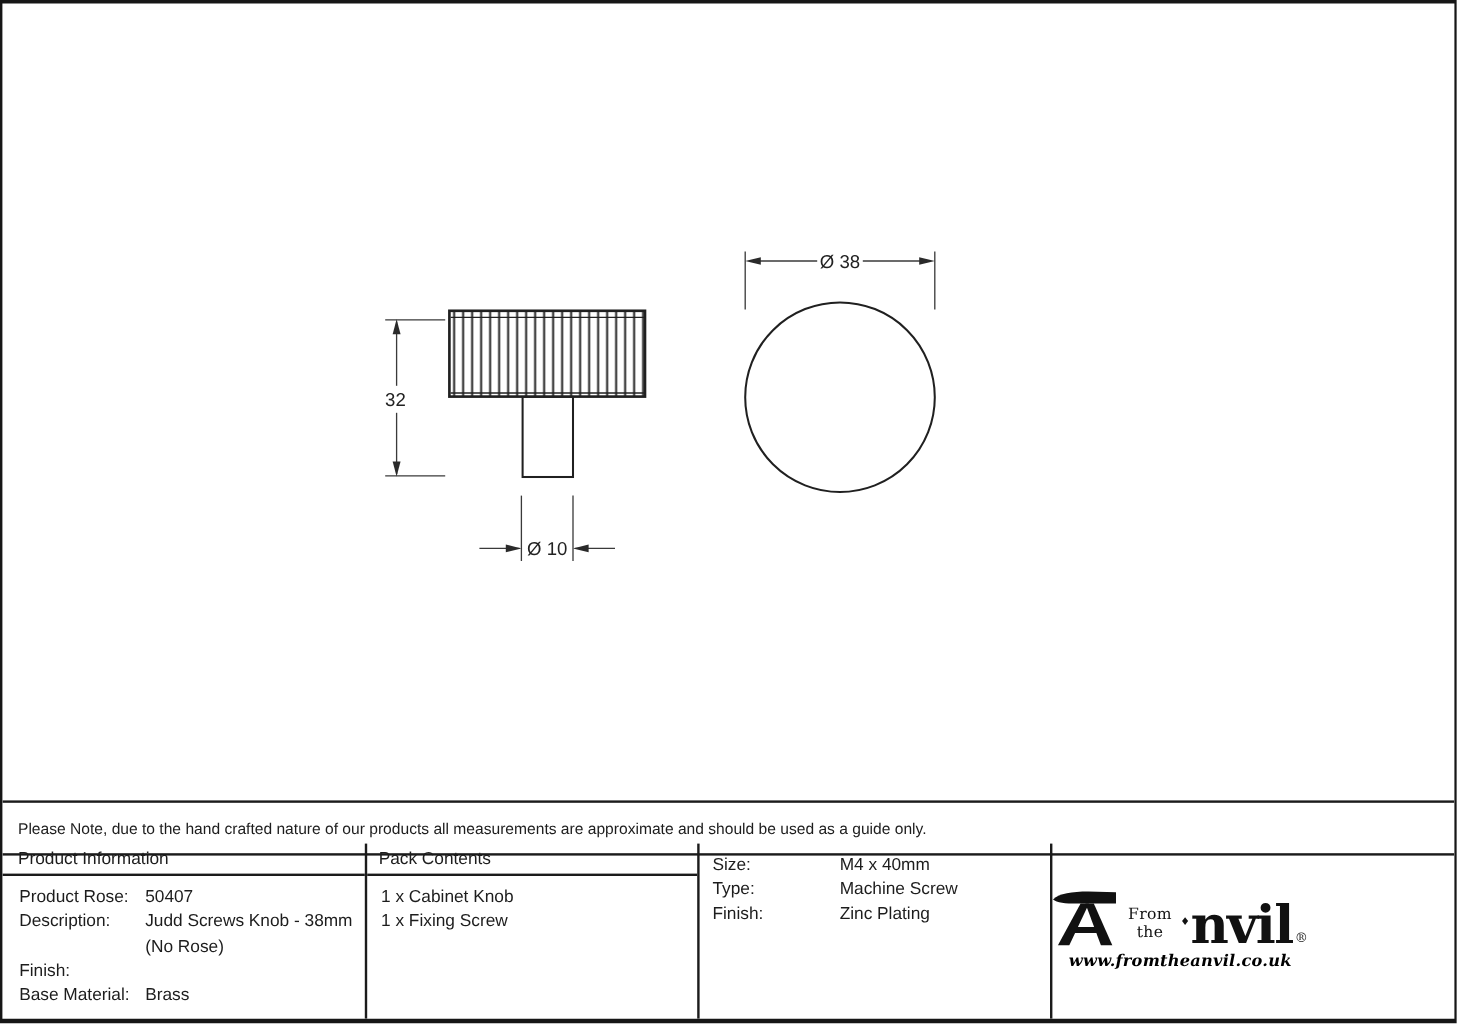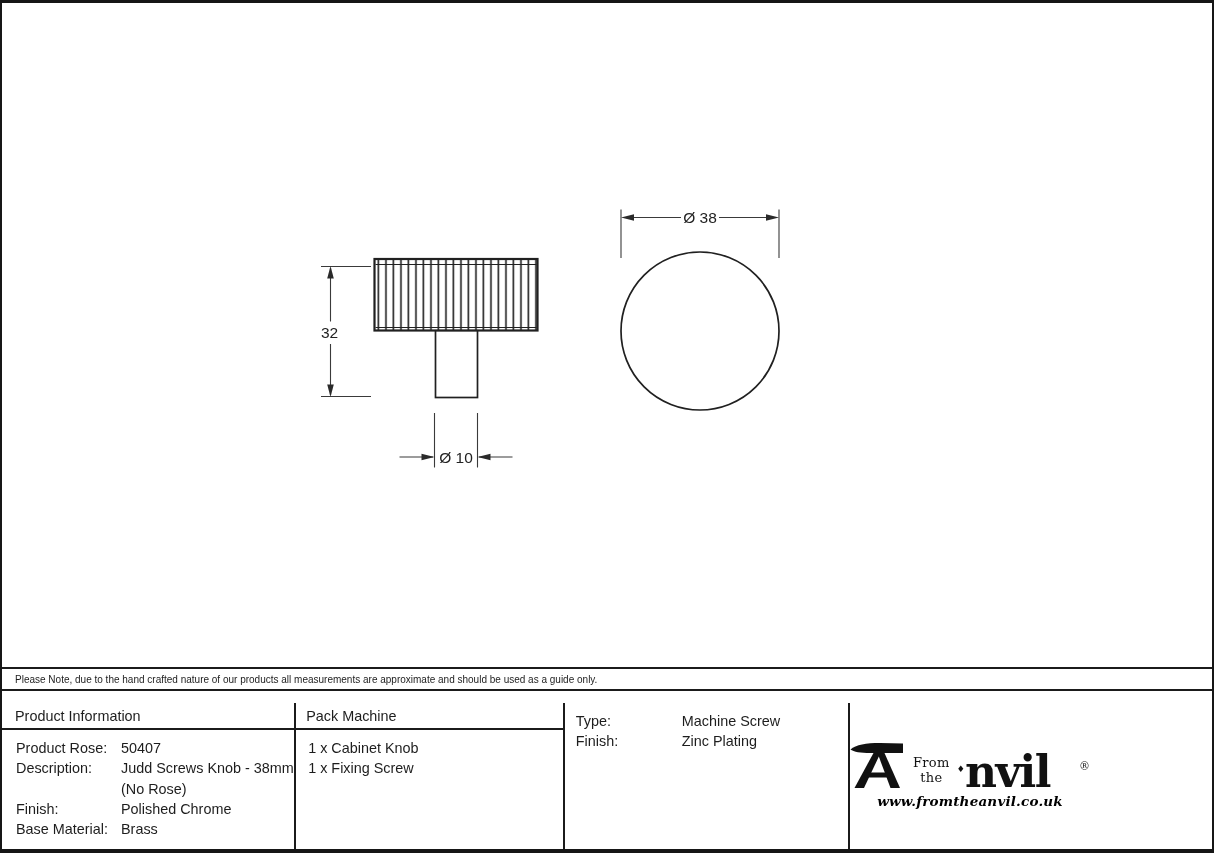--- a/index.html
+++ b/index.html
@@ -14,26 +14,26 @@
     color:#1d1d1d;
     overflow:hidden;
   }
   svg.drawing { position:absolute; top:0; left:0; display:block; }
   svg.drawing text {
     font-family:"Liberation Sans", sans-serif;
     font-size:15.5px; fill:#222222;
   }
   .note-row {
     position:absolute; top:664px; left:0;
-    width:1210px; height:24px;
+    width:1210px; height:46px;
     border-top:2px solid #1b1b1b;
     border-bottom:2px solid #1b1b1b;
     display:flex; align-items:center;
     padding-left:13px;
-    font-size:10px;
+    font-size:13px;
     white-space:nowrap;
   }
   .spec-table {
     position:absolute; top:700px; left:0;
     width:1088px; height:146px;
     display:flex;
   }
   .col { height:100%; }
   .col-product { width:343.5px; }
   .col-pack   { width:315.5px; border-left:2.5px solid #1b1b1b; }
@@ -59,21 +59,21 @@
   .logo-lockup { text-align:center; padding-bottom:2px; }
   .logo-row { display:flex; align-items:flex-end; justify-content:center; }
   .anvil-a { width:54px; height:46px; display:block; flex:0 0 auto; }
   .logo-right { display:flex; flex-direction:row; align-items:flex-start; margin-left:2px; }
   .from-the {
     font-family:"DejaVu Serif", serif;
     font-size:13px; letter-spacing:0.3px; color:#111111;
     display:flex; align-items:center; gap:7px; margin-left:7px;
   }
   .diamond { font-size:9px; line-height:1; }
-  .nvil-line { display:flex; align-items:center;gap:27px; }
+  .nvil-line { display:flex; align-items:flex-end; }
   .nvil {
     font-family:"DejaVu Serif", serif; font-weight:bold;
     font-size:44px; line-height:33px; letter-spacing:-1.5px; color:#111111;
   }
   .reg { font-family:"DejaVu Serif", serif; font-size:11px; margin-top:-9px; margin-left:2px; }
   .logo-url {
     font-family:"DejaVu Serif", serif; font-style:italic; font-weight:bold;
     font-size:13.5px; margin-top:5px; letter-spacing:0.2px; color:#000000;
   }
 </style>
@@ -145,39 +145,42 @@
         <div class="spec-row">
           <span class="spec-label">Description:</span>
           <span class="spec-value">Judd Screws Knob - 38mm</span>
         </div>
         <div class="spec-row">
           <span class="spec-label"></span>
           <span class="spec-value">(No Rose)</span>
         </div>
         <div class="spec-row">
           <span class="spec-label">Finish:</span>
-          <span class="spec-value">Polished Chrome</span>
         </div>
         <div class="spec-row">
           <span class="spec-label">Base Material:</span>
           <span class="spec-value">Brass</span>
         </div>
       </div>
     </div>
 
     <div class="col col-pack">
-      <div class="col-header">Pack Machine</div>
+      <div class="col-header">Pack Contents</div>
       <div class="col-body">
         <div class="pack-line">1 x Cabinet Knob</div>
         <div class="pack-line">1 x Fixing Screw</div>
       </div>
     </div>
 
     <div class="col col-fixing">
       <div class="col-body">
+        <div class="spec-row">
+          <span class="spec-label">Size:</span>
+          <span class="spec-value">M4 x 40mm</span>
+        </div>
         <div class="spec-row">
           <span class="spec-label">Type:</span>
           <span class="spec-value">Machine Screw</span>
         </div>
         <div class="spec-row">
           <span class="spec-label">Finish:</span>
           <span class="spec-value">Zinc Plating</span>
         </div>
       </div>
     </div>

